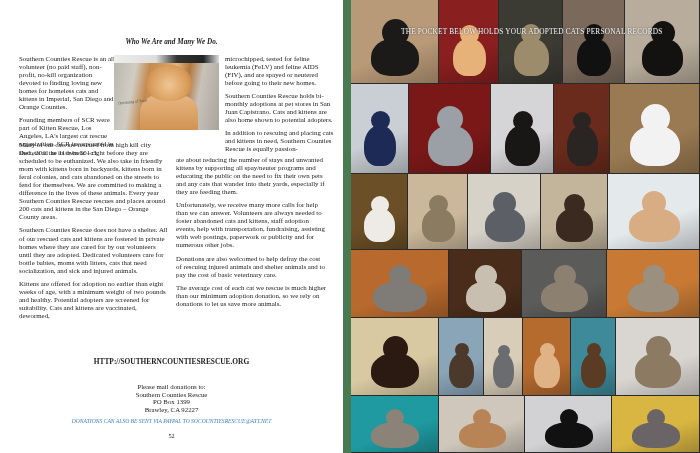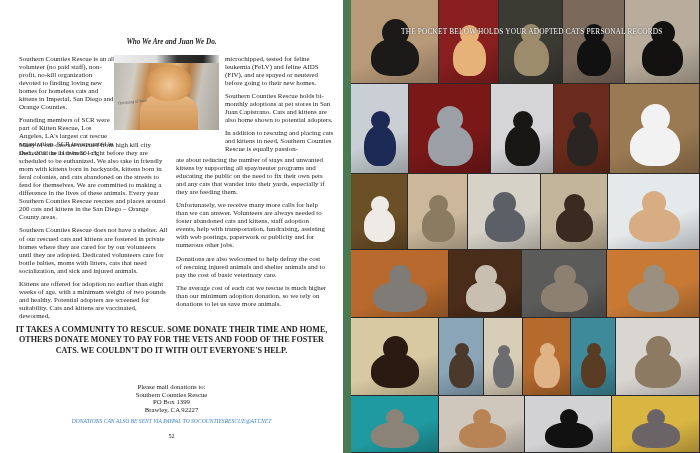--- a/index.html
+++ b/index.html
@@ -34,21 +34,21 @@
 
   .tile{position:absolute;overflow:hidden;}
   .tile .cat{position:absolute;border-radius:50% 50% 40% 40%;}
   .tile .head{position:absolute;border-radius:50%;}
   .pocket-label{position:absolute;left:50px;top:7px;font-family:Liberation Serif, serif;font-size:7.3px;color:#f4f4f4;letter-spacing:0.2px;text-shadow:0 0 2px #333;white-space:nowrap;margin-top:20px;}
 </style>
 </head>
 <body>
 
 <div class="left-page">
-  <div class="subtitle">Who We Are and Juan We Do.</div>
+  <div class="subtitle">Who We Are and Many We Do.</div>
 
   <div class="txt col-a">
     <p>Southern Counties Rescue is an all volunteer (no paid staff), non-profit, no-kill organization devoted to finding loving new homes for homeless cats and kittens in Imperial, San Diego and Orange Counties.</p>
     <p>Founding members of SCR were part of Kitten Rescue, Los Angeles, LA's largest cat rescue organization. SCR incorporated in Dec., 2011 as its own 501c3.</p>
   </div>
 
   <div class="photo">
     <div class="shadow"></div>
     <div class="body"></div>
     <div class="face"></div>
@@ -67,22 +67,22 @@
     <p>Kittens are offered for adoption no earlier than eight weeks of age, with a minimum weight of two pounds and healthy. Potential adopters are screened for suitability. Cats and kittens are vaccinated, dewormed,</p>
   </div>
 
   <div class="txt col-c">
     <p>ate about reducing the number of stays and unwanted kittens by supporting all spay/neuter programs and educating the public on the need to fix their own pets and any cats that wander into their yards, especially if they are feeding them.</p>
     <p>Unfortunately, we receive many more calls for help than we can answer. Volunteers are always needed to foster abandoned cats and kittens, staff adoption events, help with transportation, fundraising, assisting with web postings, paperwork or publicity and for numerous other jobs.</p>
     <p>Donations are also welcomed to help defray the cost of rescuing injured animals and shelter animals and to pay the cost of basic veterinary care.</p>
     <p>The average cost of each cat we rescue is much higher than our minimum adoption donation, so we rely on donations to let us save more animals.</p>
   </div>
 
-  <div class="banner">IT TAKES A COMMUNITY TO RESCUE. SOME DONATE THEIR TIME AND HOME, OTHERS DONATE MONEY TO PAY FOR THE VETS AND FOOD OF THE FOSTER CATS. WE COULDN'T DO IT WITH OUT EVERYONE'S HELP.</div>
   <div class="learn">
+    <div>HTTP://SOUTHERNCOUNTIESRESCUE.ORG</div>
   </div>
   <div class="mail">
     <div>Please mail donations to:</div>
     <div>Southern Counties Rescue</div>
     <div>PO Box 1399</div>
     <div>Brawley, CA 92227</div>
   </div>
   <div class="paypal">DONATIONS CAN ALSO BE SENT VIA PAYPAL TO SOCOUNTIESRESCUE@ATT.NET</div>
   <div class="pagenum">52</div>
 </div>

